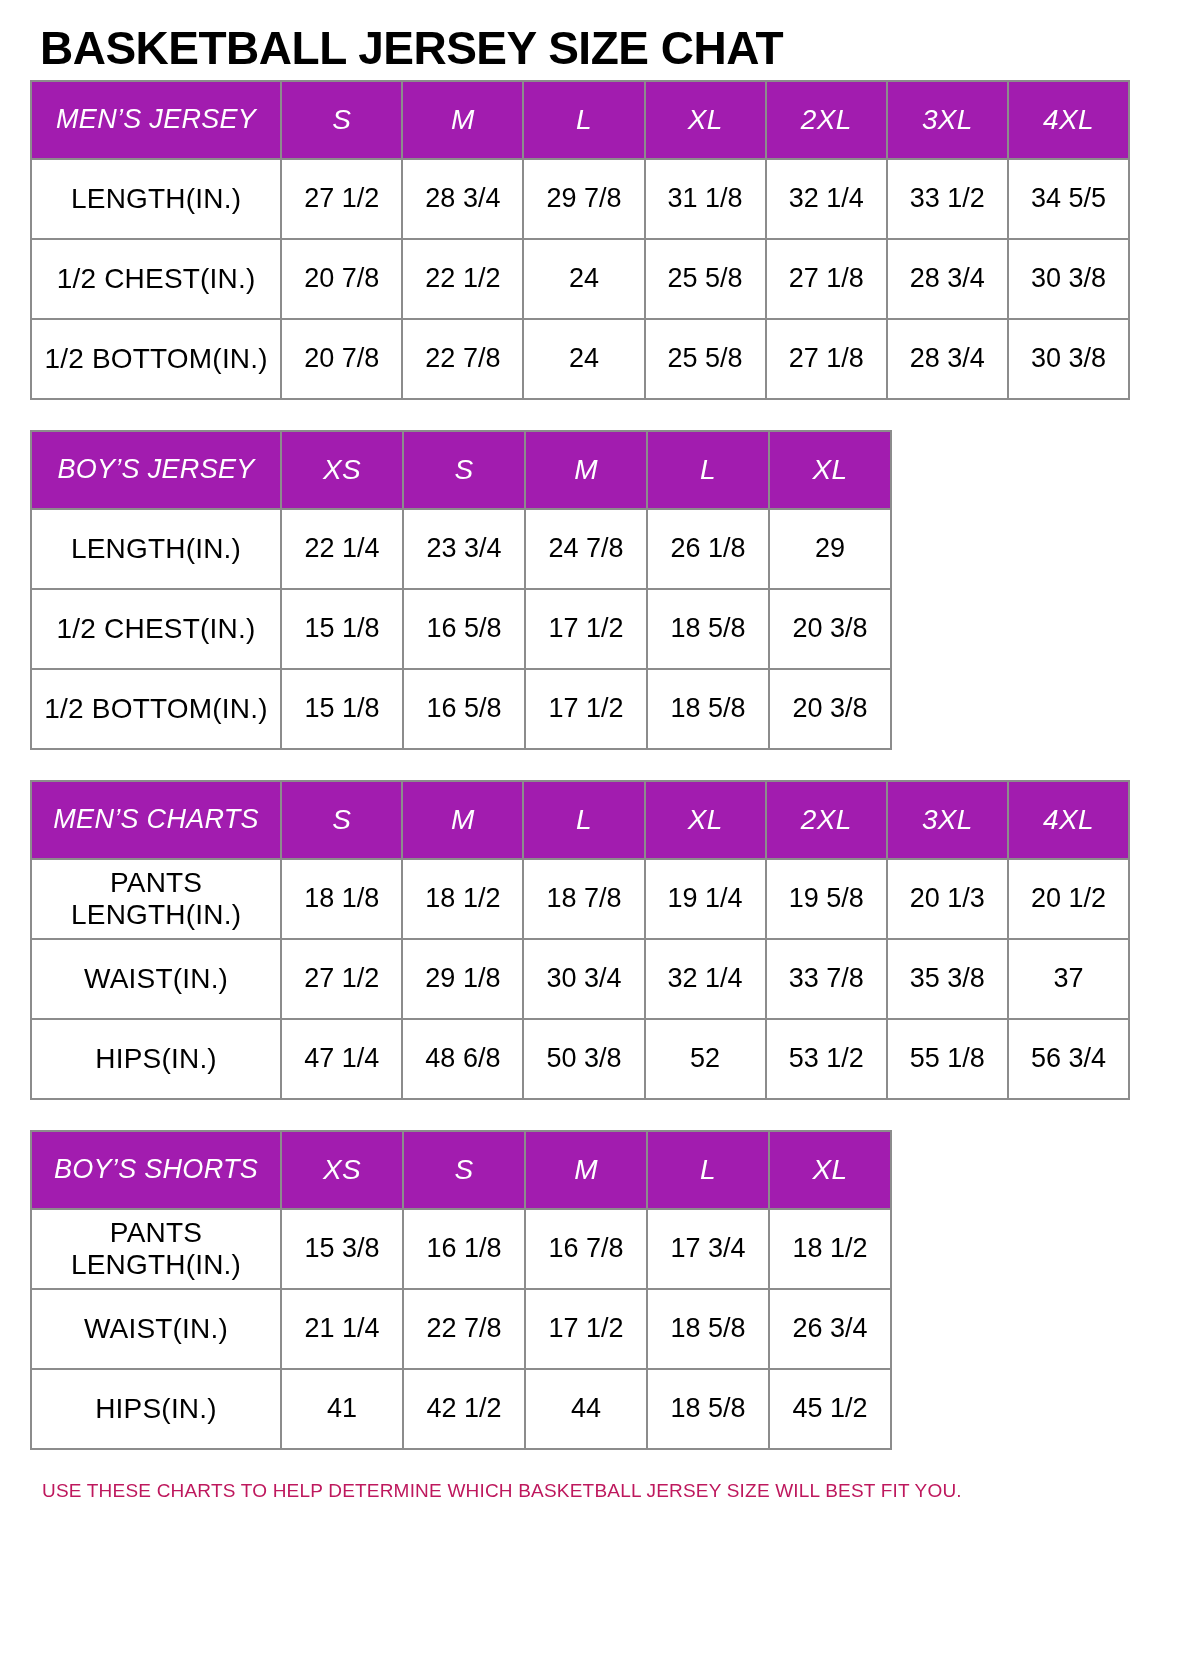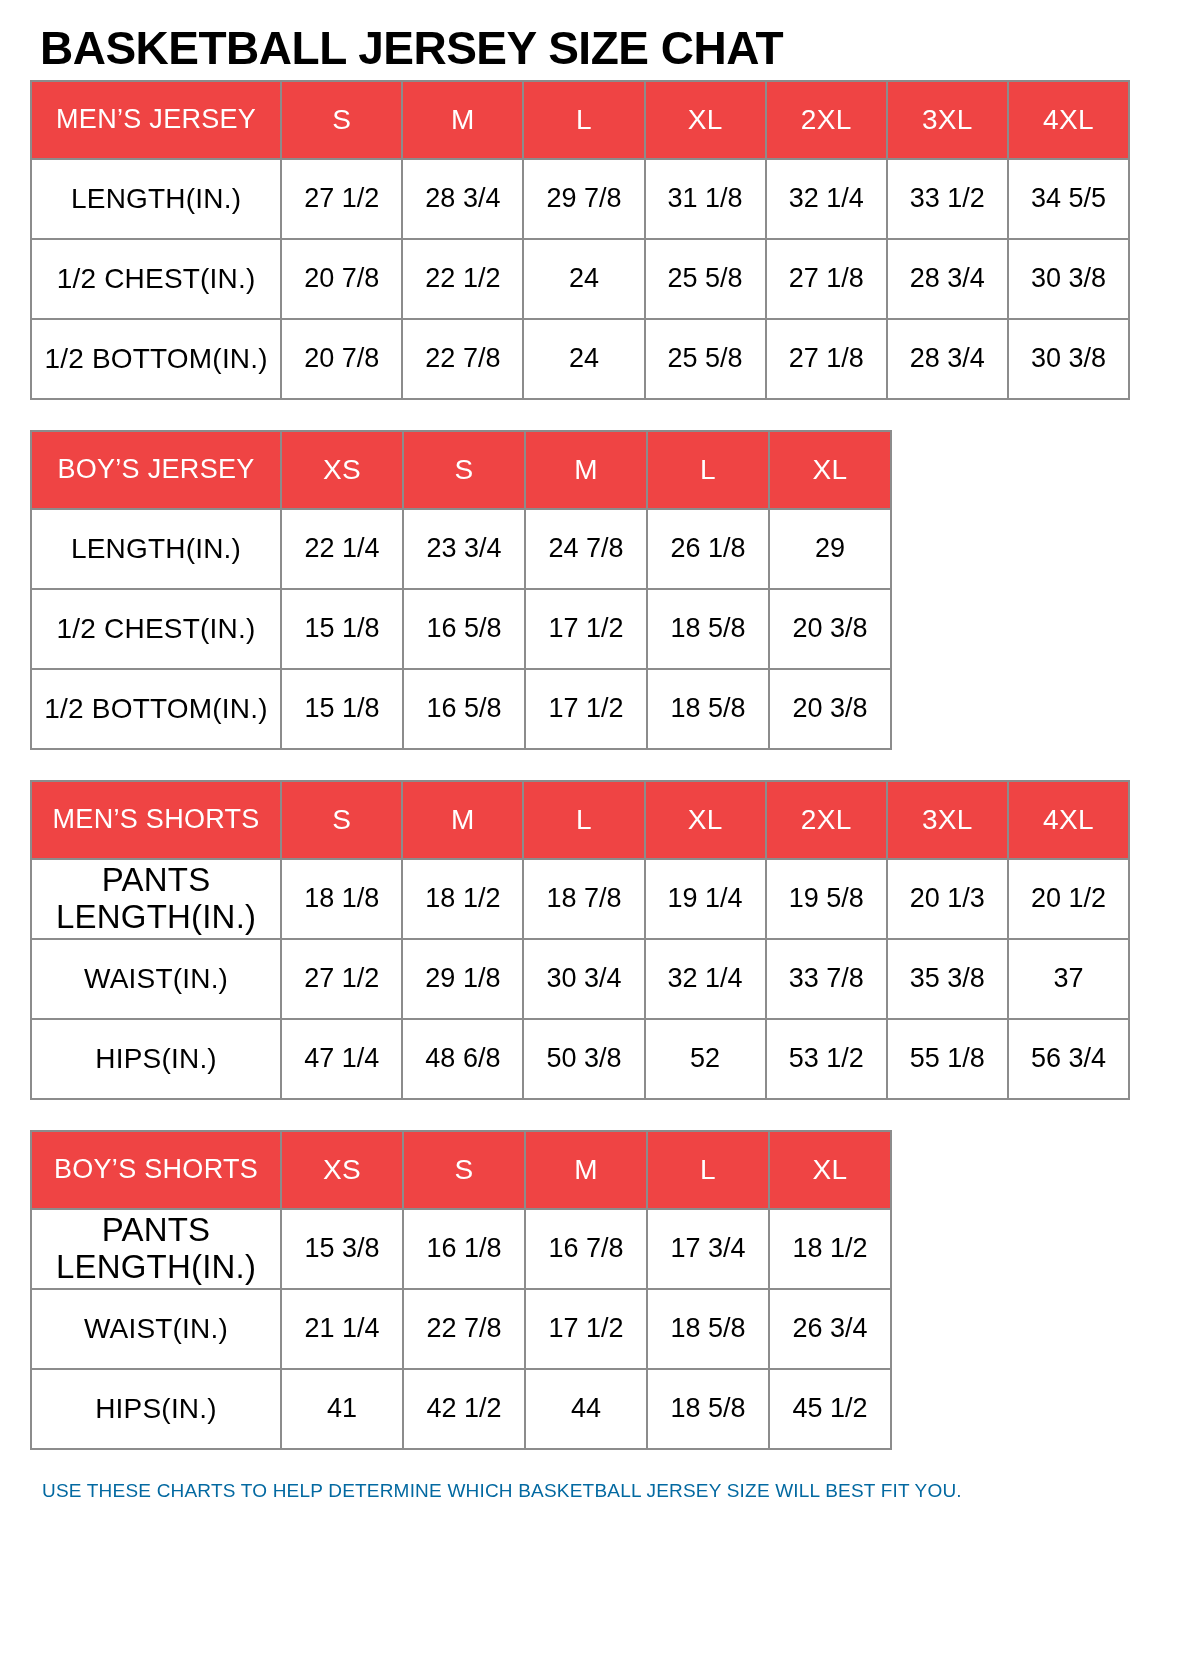--- a/index.html
+++ b/index.html
@@ -49,49 +49,50 @@
     width: 860px;
   }
   td, th {
     border: 2px solid #8c8c8c;
     text-align: center;
     vertical-align: middle;
     font-weight: normal;
     padding: 0;
   }
   thead td {
-    background: #ef4444;
+    background: #a21caf;
     color: #ffffff;
     font-size: 28px;
     height: 76px;
     letter-spacing: 0.3px;
+    font-style: italic;
   }
   thead td.rowhead {
     font-size: 27px;
   }
   tbody td {
     height: 78px;
     font-size: 27px;
     background: #ffffff;
   }
   tbody td.rowhead {
     font-size: 28px;
     letter-spacing: 0.2px;
   }
   tbody td.two-line {
-    font-size: 33px;
+    font-size: 28px;
     line-height: 1.12;
   }
   
   table.men col.c0 { width: 250px; }
   table.men col.cx { width: 121px; }
   table.boy col.c0 { width: 250px; }
   table.boy col.cx { width: 122px; }
   .footer {
-    color: #0369a1;
+    color: #be185d;
     font-size: 19px;
     letter-spacing: 0.2px;
     margin: 10px 0 0 12px;
   }
 </style>
 </head>
 <body>
 
 <div class="page">
 
@@ -206,21 +207,21 @@
           <col class="cx">
           <col class="cx">
           <col class="cx">
           <col class="cx">
           <col class="cx">
           <col class="cx">
           <col class="cx">
         </colgroup>
         <thead>
           <tr>
-            <td class="rowhead">MEN’S SHORTS</td>
+            <td class="rowhead">MEN’S CHARTS</td>
             <td>S</td>
             <td>M</td>
             <td>L</td>
             <td>XL</td>
             <td>2XL</td>
             <td>3XL</td>
             <td>4XL</td>
           </tr>
         </thead>
         <tbody>

